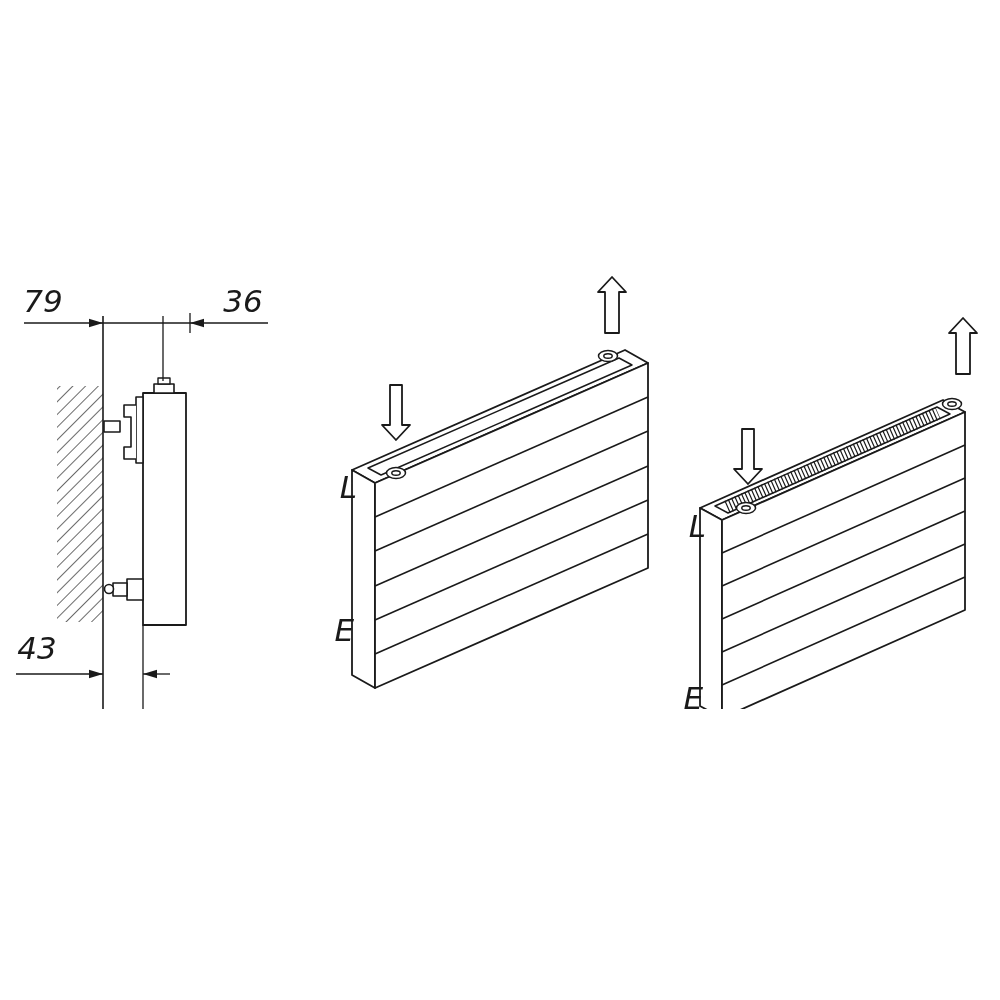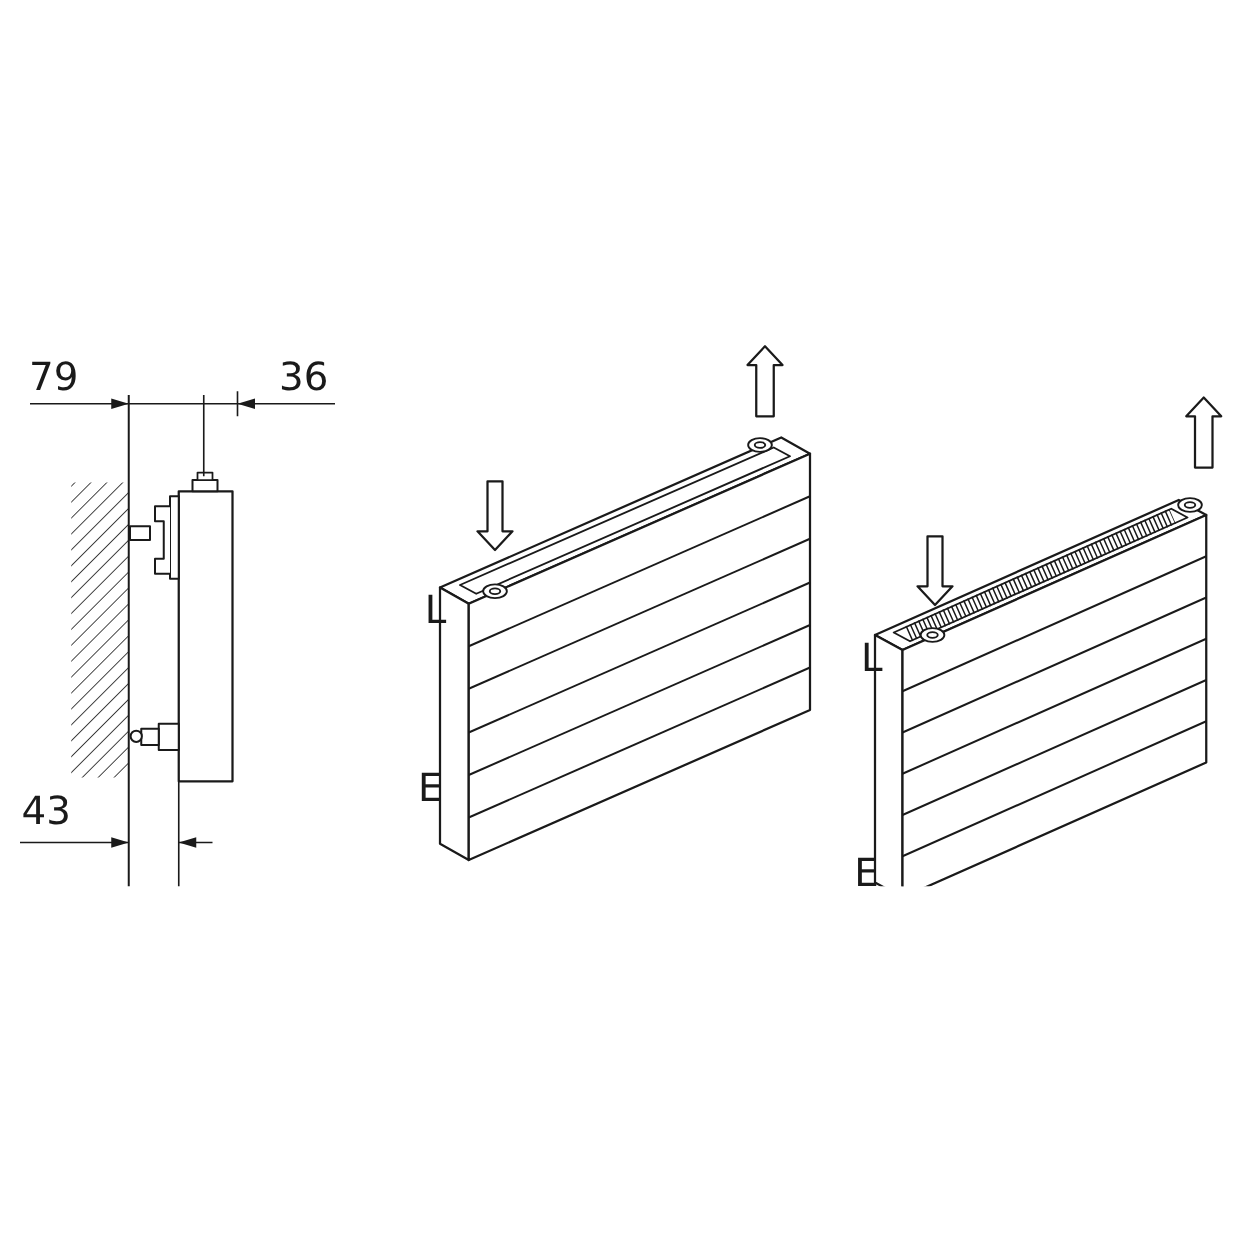--- a/index.html
+++ b/index.html
@@ -4,20 +4,21 @@
 <style>
   html, body { margin: 0; padding: 0; }
   body { width: 1000px; height: 1000px; background: #ffffff; }
   .canvas {
     position: relative;
     width: 1000px;
     height: 709px;
     background: #ffffff;
     font-family: "DejaVu Sans", "Liberation Sans", sans-serif;
     overflow: hidden;
+    font-style: italic;
   }
   svg { position: absolute; left: 0; top: 0; }
   text {
     font-family: "DejaVu Sans", "Liberation Sans", sans-serif;
     fill: #1a1a1a;
   }
   .dim-label { font-size: 31px; }
   .port-label { font-size: 31px; }
 </style>
 </head>

